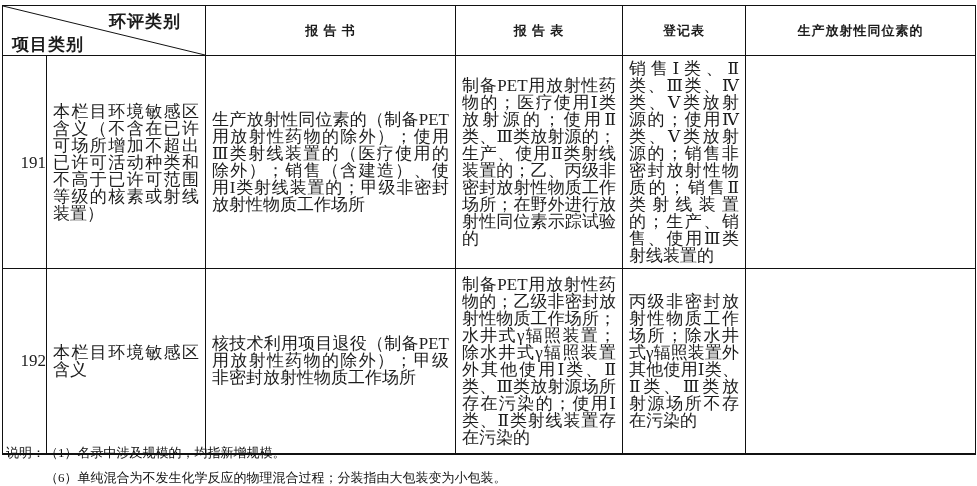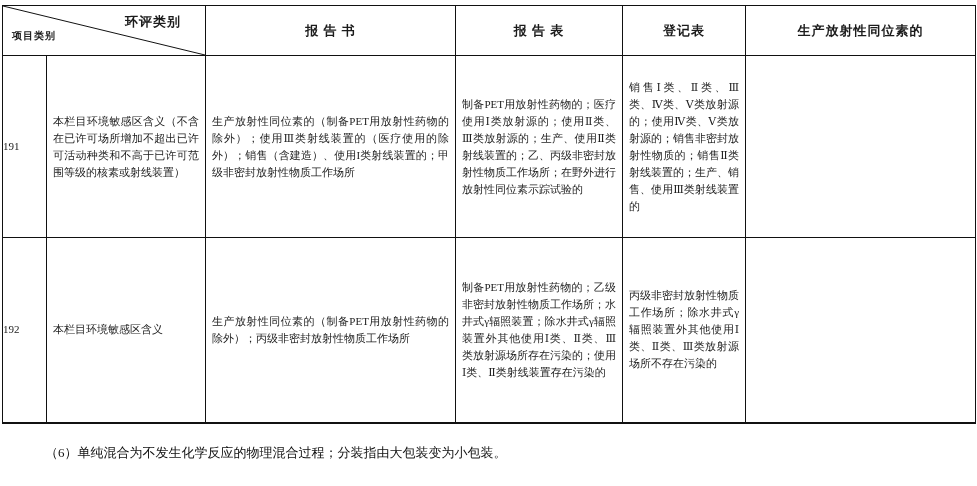--- a/index.html
+++ b/index.html
@@ -17,34 +17,34 @@
     position: absolute;
     left: 2px;
     top: 5px;
     width: 973px;
     border-collapse: collapse;
     table-layout: fixed;
   }
   table.catalog td {
     border: 1px solid #111;
     vertical-align: middle;
-    font-size: 11px;
+    font-size: 17px;
     line-height: 17px;
   }
   tr.header-row td {
     height: 50px;
     font-weight: bold;
     text-align: center;
     font-size: 13px;
     letter-spacing: 1px;
   }
   tr.row-191 td { height: 182px; }
   tr.row-192 td { height: 185px; }
   tr.row-192 td { border-bottom-width: 2px; }
-  td.num { text-align: left; }
+  td.num { text-align: right; }
   td.txt {
     padding: 4px 6px;
     text-align: justify;
   }
   td.blank { background: #fff; }
   
   td.diag-cell {
     position: relative;
     overflow: hidden;
     padding: 0;
@@ -53,29 +53,29 @@
     position: absolute;
     left: 0; top: 0;
     width: 100%; height: 100%;
     display: block;
   }
   .corner-top {
     position: absolute;
     top: 7px;
     right: 24px;
     font-weight: bold;
-    font-size: 13px;
+    font-size: 17px;
     letter-spacing: 1px;
   }
   .corner-bottom {
     position: absolute;
-    bottom: 11px;
+    bottom: 2px;
     left: 9px;
     font-weight: bold;
-    font-size: 10px;
+    font-size: 17px;
     letter-spacing: 1px;
   }
   
   .notes {
     position: absolute;
     left: 6px;
     top: 440px;
     font-size: 13px;
     line-height: 25px;
     color: #111;
@@ -118,27 +118,30 @@
       <td class="txt">本栏目环境敏感区含义（不含在已许可场所增加不超出已许可活动种类和不高于已许可范围等级的核素或射线装置）</td>
       <td class="txt">生产放射性同位素的（制备PET用放射性药物的除外）；使用Ⅲ类射线装置的（医疗使用的除外）；销售（含建造）、使用I类射线装置的；甲级非密封放射性物质工作场所</td>
       <td class="txt">制备PET用放射性药物的；医疗使用Ⅰ类放射源的；使用Ⅱ类、Ⅲ类放射源的；生产、使用Ⅱ类射线装置的；乙、丙级非密封放射性物质工作场所；在野外进行放射性同位素示踪试验的</td>
       <td class="txt">销售Ⅰ类、Ⅱ类、Ⅲ类、Ⅳ类、Ⅴ类放射源的；使用Ⅳ类、Ⅴ类放射源的；销售非密封放射性物质的；销售Ⅱ类射线装置的；生产、销售、使用Ⅲ类射线装置的</td>
       <td class="blank"></td>
     </tr>
 
     <tr class="row-192">
       <td class="num">192</td>
       <td class="txt">本栏目环境敏感区含义</td>
-      <td class="txt">生产放射性同位素的（制备PET用放射性药物的除外）；丙级非密封放射性物质工作场所</td>
+      <td class="txt">核技术利用项目退役（制备PET用放射性药物的除外）；甲级非密封放射性物质工作场所</td>
       <td class="txt">制备PET用放射性药物的；乙级非密封放射性物质工作场所；水井式γ辐照装置；除水井式γ辐照装置外其他使用Ⅰ类、Ⅱ类、Ⅲ类放射源场所存在污染的；使用Ⅰ类、Ⅱ类射线装置存在污染的</td>
       <td class="txt">丙级非密封放射性物质工作场所；除水井式γ辐照装置外其他使用Ⅰ类、Ⅱ类、Ⅲ类放射源场所不存在污染的</td>
       <td class="blank"></td>
     </tr>
   </tbody>
     </table>
 
   <div class="notes">
+    <div class="note-line">
+      <span>说明：</span><span>（1）名录中涉及规模的，均指新增规模。</span>
+    </div>
     <div class="note-line indent">
       <span>（6）单纯混合为不发生化学反应的物理混合过程；分装指由大包装变为小包装。</span>
     </div>
   </div>
 
 </div>
 
 </body></html>

